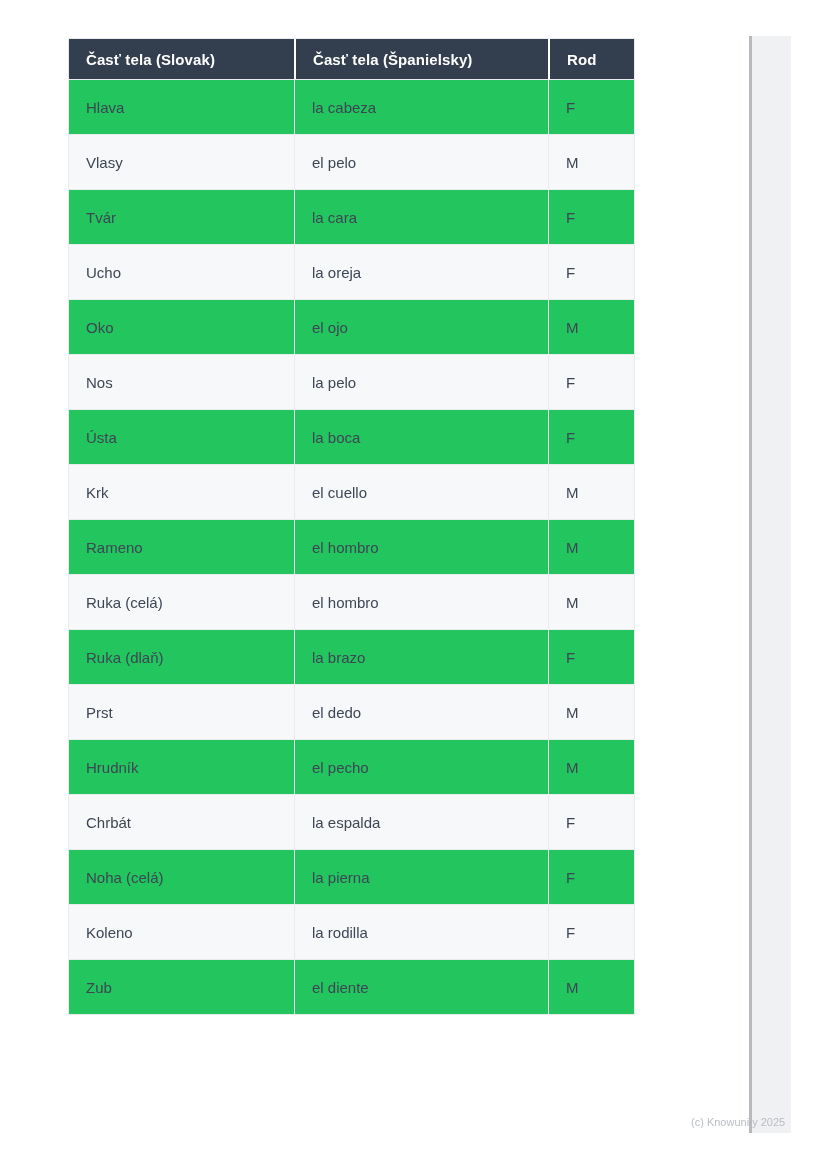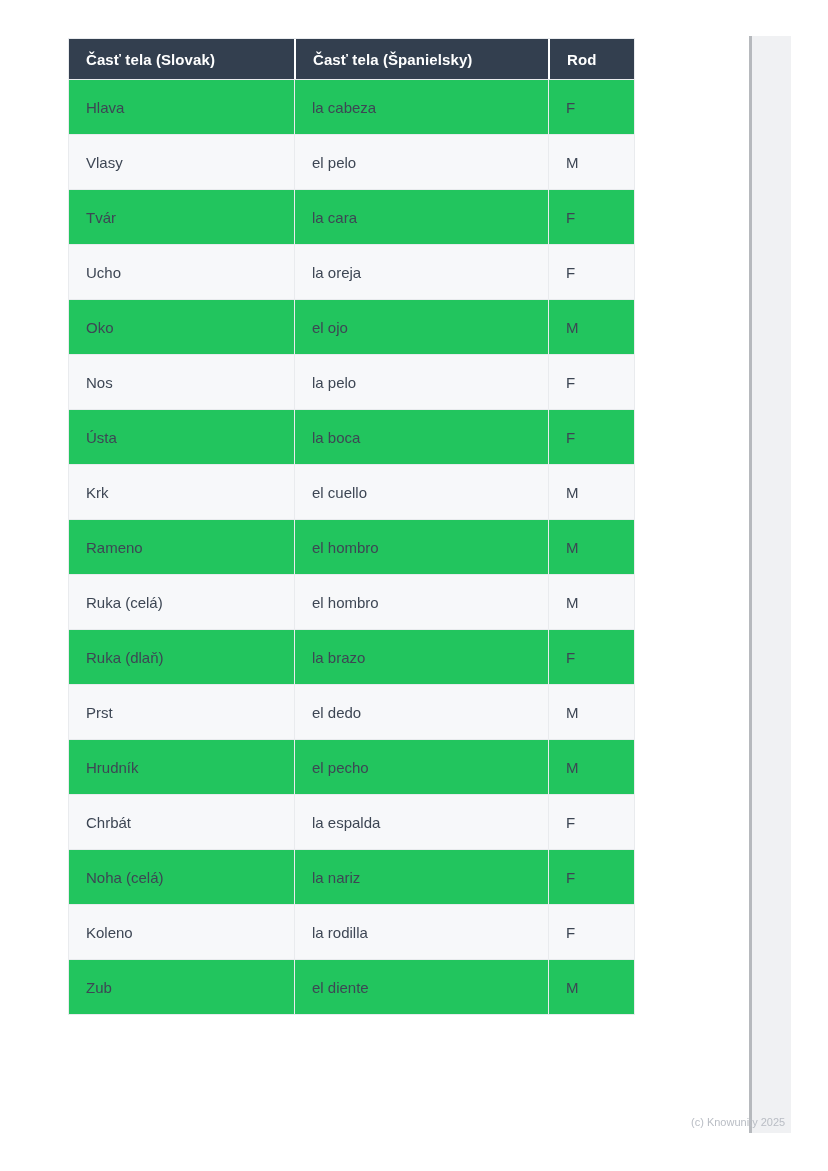--- a/index.html
+++ b/index.html
@@ -158,21 +158,21 @@
         <td>el pecho</td>
         <td>M</td>
       </tr>
       <tr>
         <td>Chrbát</td>
         <td>la espalda</td>
         <td>F</td>
       </tr>
       <tr>
         <td>Noha (celá)</td>
-        <td>la nariz</td>
+        <td>la pierna</td>
         <td>F</td>
       </tr>
       <tr>
         <td>Koleno</td>
         <td>la rodilla</td>
         <td>F</td>
       </tr>
       <tr>
         <td>Zub</td>
         <td>el diente</td>

